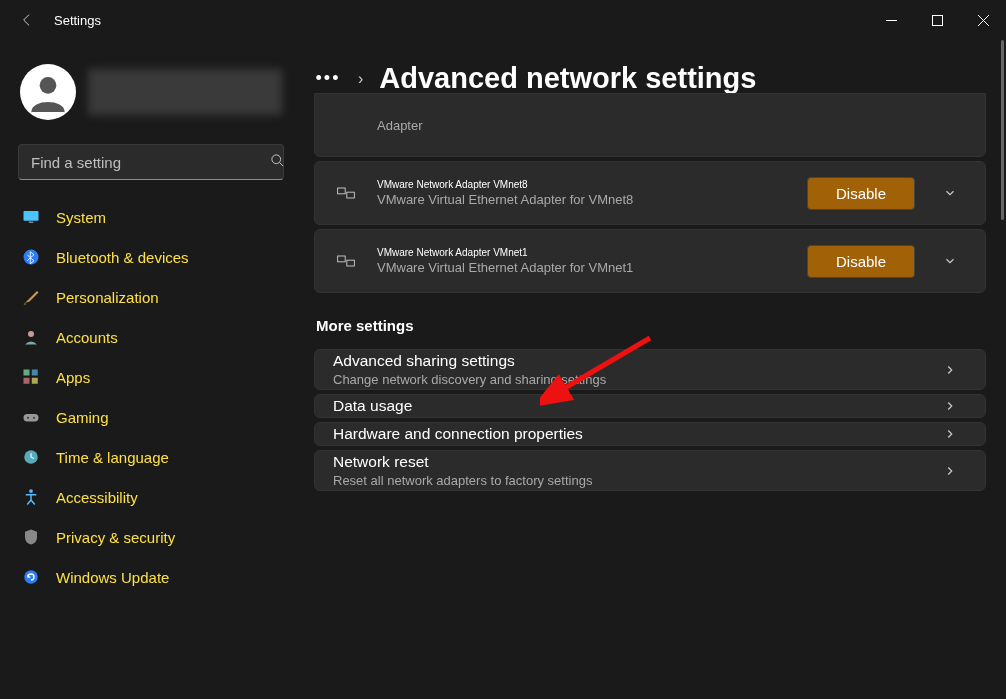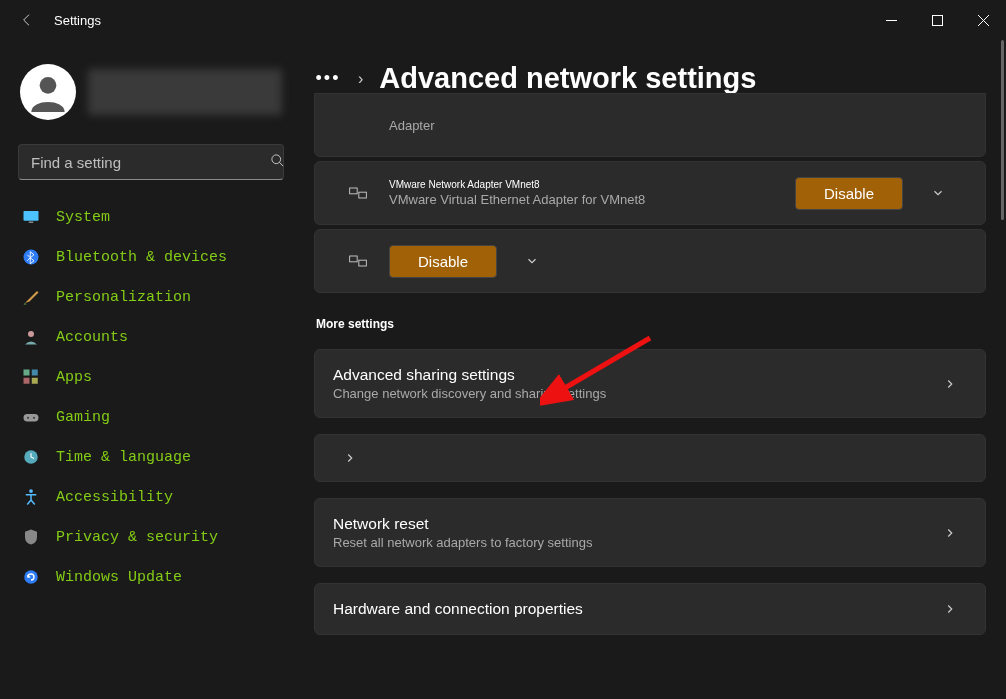--- a/index.html
+++ b/index.html
@@ -62,57 +62,57 @@
     font-size: 15px;
     position: relative;
   }
   .nav-item.active { background:#2d2d2d; }
   .nav-item.active::before {
     content:""; position:absolute; left:0; top:9px; bottom:9px; width:3px;
     background:#4cc2ff; border-radius:2px;
   }
   .nav-icon { width:22px; height:22px; display:flex; align-items:center; justify-content:center; }
   .nav-icon svg { width:18px; height:18px; }
-  .nav-label { color:#84cc16;font-family:Liberation Mono, monospace; }
+  .nav-label { color:#fde047; }
 
   
   .main {
     flex:1; padding: 22px 20px 0 14px;
     overflow-y: hidden;
     position: relative;
   }
   .breadcrumb-row { display:flex; align-items:center; gap: 16px; margin-bottom: 22px; }
   .ellipsis-btn { width:28px; height:28px; display:flex; align-items:center; justify-content:center; color:#fff; font-size:18px; cursor:pointer; letter-spacing:2px; }
   .chev-sep { font-size:16px; color:#ccc; }
   .page-title { font-size: 29px; font-weight:600; }
 
   .cards { display:flex; flex-direction:column; gap:4px; }
 
   .card {
     background:#2b2b2b; border:1px solid #333; border-radius:6px;
-    padding: 14px 30px;
+    padding: 14px 18px;
     display:flex; align-items:center; gap:18px;
     min-height:64px;
   }
   .card.cutoff { border-top-left-radius:0; border-top-right-radius:0; margin-top:-24px; }
   .card .c-icon { width:26px; display:flex; align-items:center; justify-content:center; color:#eaeaea; }
   .card .c-body { flex:1; display:flex; flex-direction:column; gap:2px; }
   .c-title { font-size:10px; font-weight:400; }
   .c-sub { font-size:13px; color:#a9a9a9; }
   .pill-btn {
     background:#a16207; border:1px solid #444; color:#fff;
     padding: 7px 28px; border-radius:4px; font-size:15px; cursor:pointer;
   }
   .chev-right { width:34px; display:flex; align-items:center; justify-content:center; color:#ccc; cursor:pointer; }
   .chev-right svg, .chev-down svg { width:14px; height:14px; stroke:#ccc; stroke-width:2; fill:none; }
 
-  .section-head { font-size:12px; font-weight:600; margin: 24px 2px 6px 2px; }
+  .section-head { font-size:15px; font-weight:600; margin: 24px 2px 15px 2px; }
 
   .link-card { background:#2b2b2b; border:1px solid #333; border-radius:6px;
-    padding: 16px 18px; display:flex; align-items:center; cursor:pointer;margin-top:12px; }
+    padding: 2px 18px; display:flex; align-items:center; cursor:pointer; }
   .link-card .c-body { flex:1; }
   .link-card .c-title { font-size:15.5px; }
   .link-card .c-sub { font-size:13px; color:#a9a9a9; margin-top:2px; }
 
   
   .scroll-indicator {
     position:absolute; right:2px; top:0; width:3px; height:180px;
     background:#666; border-radius:2px;
   }
 
@@ -314,20 +314,24 @@
         </div>
       </div>
 
       <div class="card">
         <div class="c-icon">
           <svg viewBox="0 0 24 24" width="20" height="20">
               <rect x="2" y="6" width="9" height="7" stroke="#ddd" fill="none"></rect>
               <rect x="13" y="11" width="9" height="7" stroke="#ddd" fill="none"></rect>
             </svg>
         </div>
+        <div class="c-body">
+          <div class="c-title">VMware Network Adapter VMnet1</div>
+          <div class="c-sub">VMware Virtual Ethernet Adapter for VMnet1</div>
+        </div>
         <button class="pill-btn">Disable</button>
         <div class="chev-right">
           <svg viewBox="0 0 24 24">
               <path d="M6 9 L12 15 L18 9"></path>
             </svg>
         </div>
       </div>
     </div>
 
     <div class="section-head">More settings</div>
@@ -339,42 +343,45 @@
           <div class="c-sub">Change network discovery and sharing settings</div>
         </div>
         <div class="chev-right">
           <svg viewBox="0 0 24 24">
               <path d="M9 6 L15 12 L9 18"></path>
             </svg>
         </div>
       </div>
 
       <div class="link-card">
+        <div class="c-body">
+          <div class="c-title">Data usage</div>
+        </div>
+        <div class="chev-right">
+          <svg viewBox="0 0 24 24">
+              <path d="M9 6 L15 12 L9 18"></path>
+            </svg>
+        </div>
+      </div>
+
+      <div class="link-card">
+        <div class="c-body">
+          <div class="c-title">Hardware and connection properties</div>
+        </div>
         <div class="chev-right">
           <svg viewBox="0 0 24 24">
               <path d="M9 6 L15 12 L9 18"></path>
             </svg>
         </div>
       </div>
 
       <div class="link-card">
         <div class="c-body">
           <div class="c-title">Network reset</div>
           <div class="c-sub">Reset all network adapters to factory settings</div>
-        </div>
-        <div class="chev-right">
-          <svg viewBox="0 0 24 24">
-              <path d="M9 6 L15 12 L9 18"></path>
-            </svg>
-        </div>
-      </div>
-
-      <div class="link-card">
-        <div class="c-body">
-          <div class="c-title">Hardware and connection properties</div>
         </div>
         <div class="chev-right">
           <svg viewBox="0 0 24 24">
               <path d="M9 6 L15 12 L9 18"></path>
             </svg>
         </div>
       </div>
     </div>
 
     <svg class="arrow-annot" style="left:240px; top:290px;" width="120" height="80">

